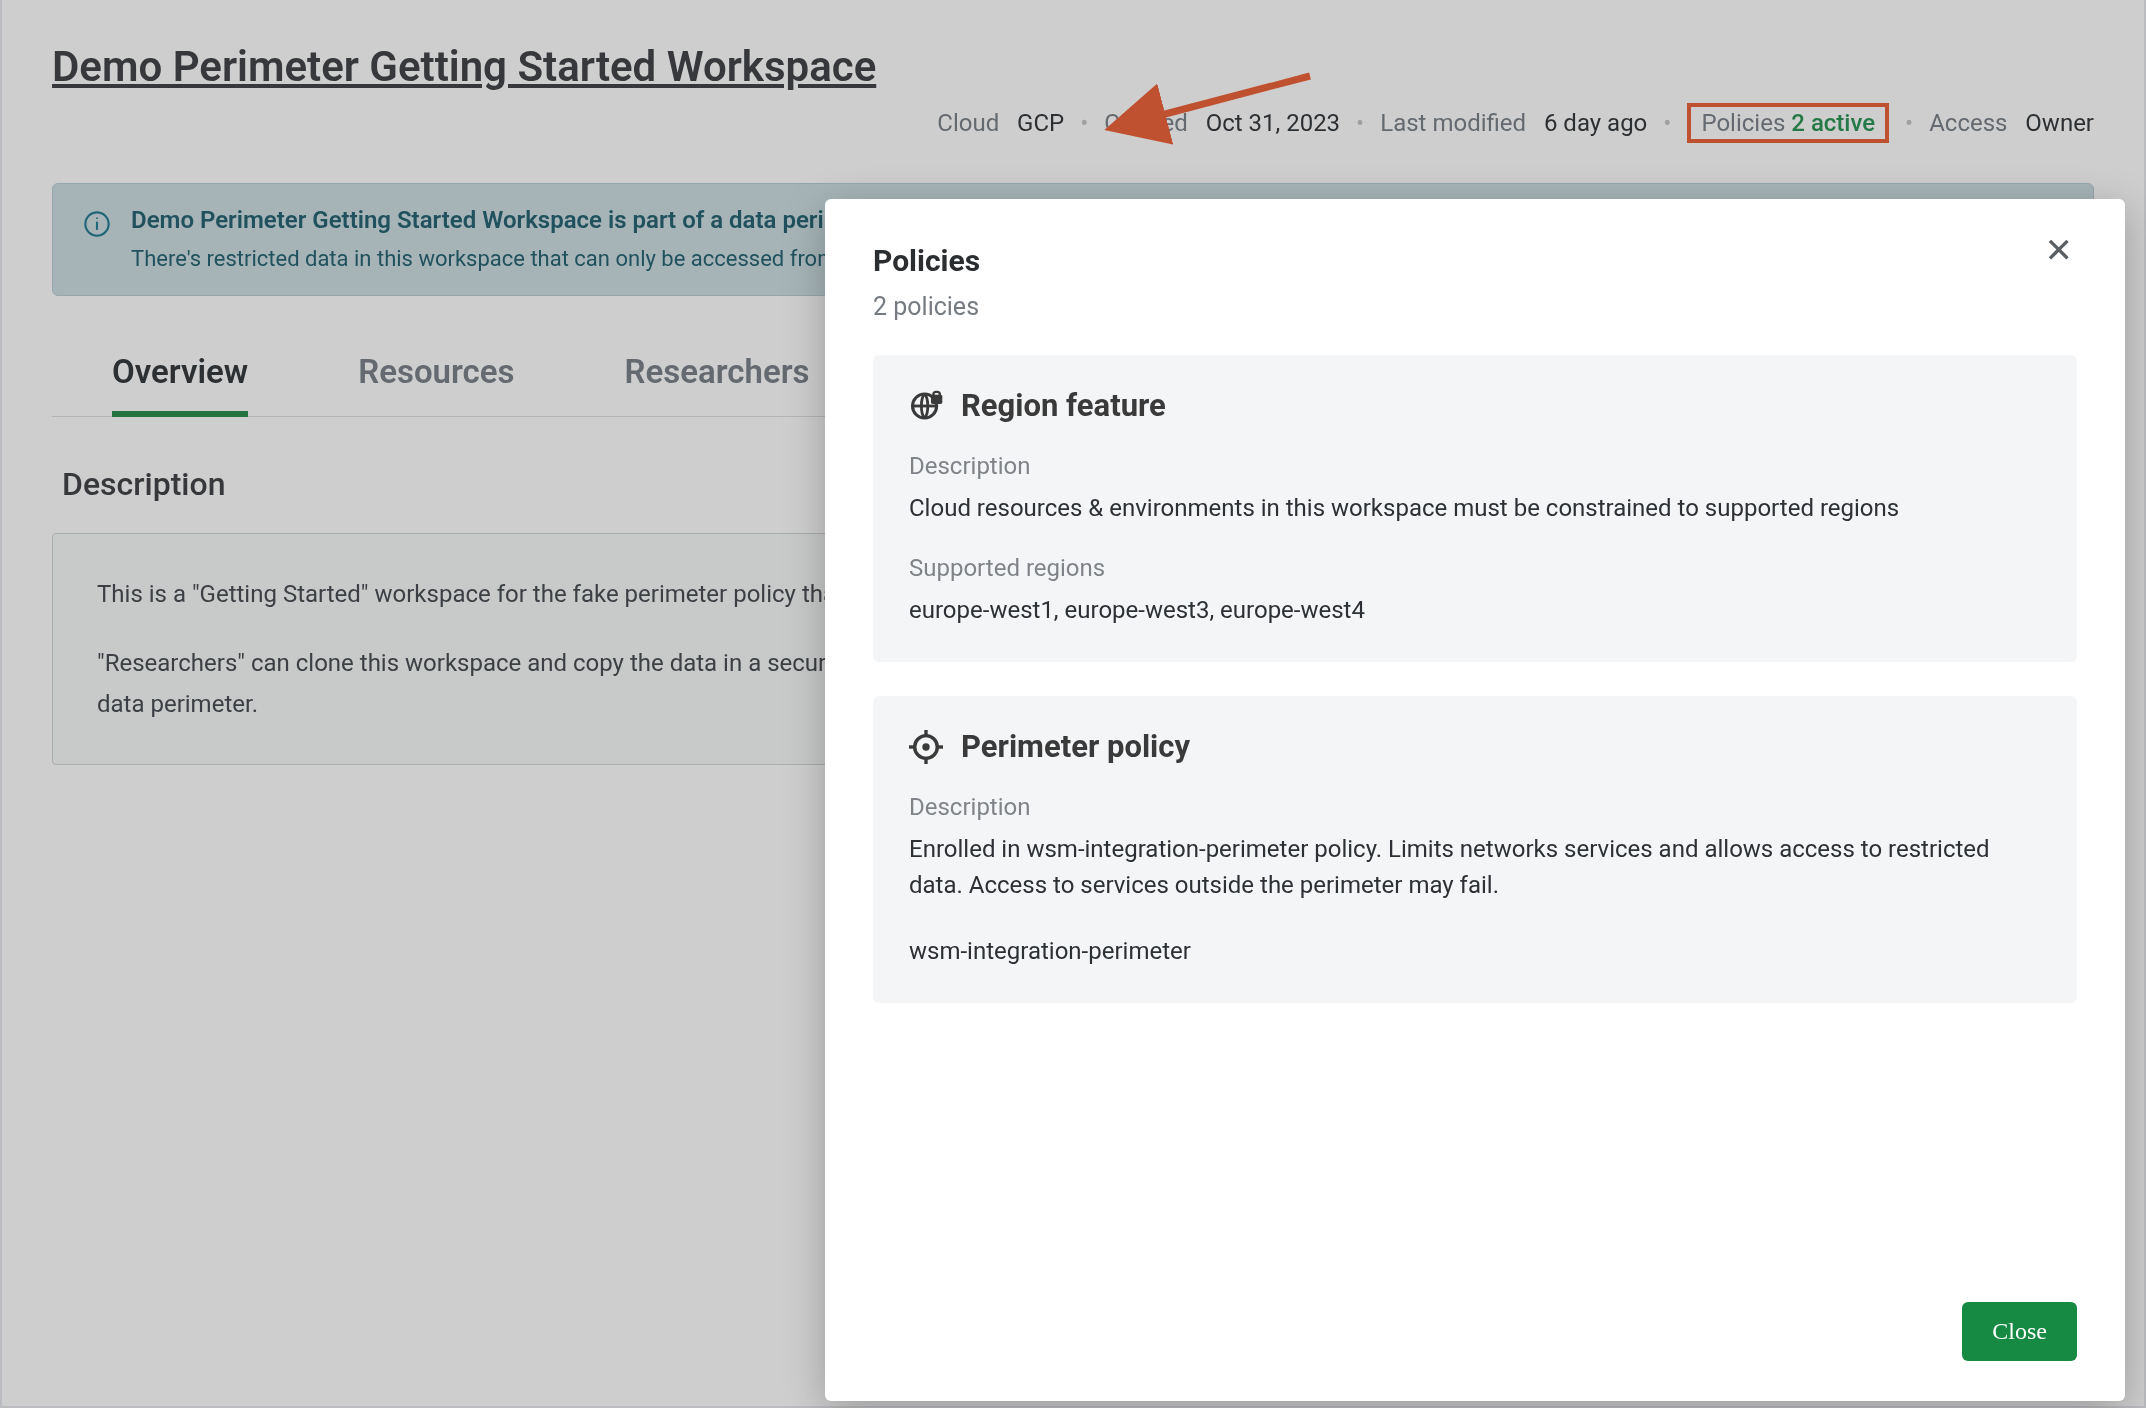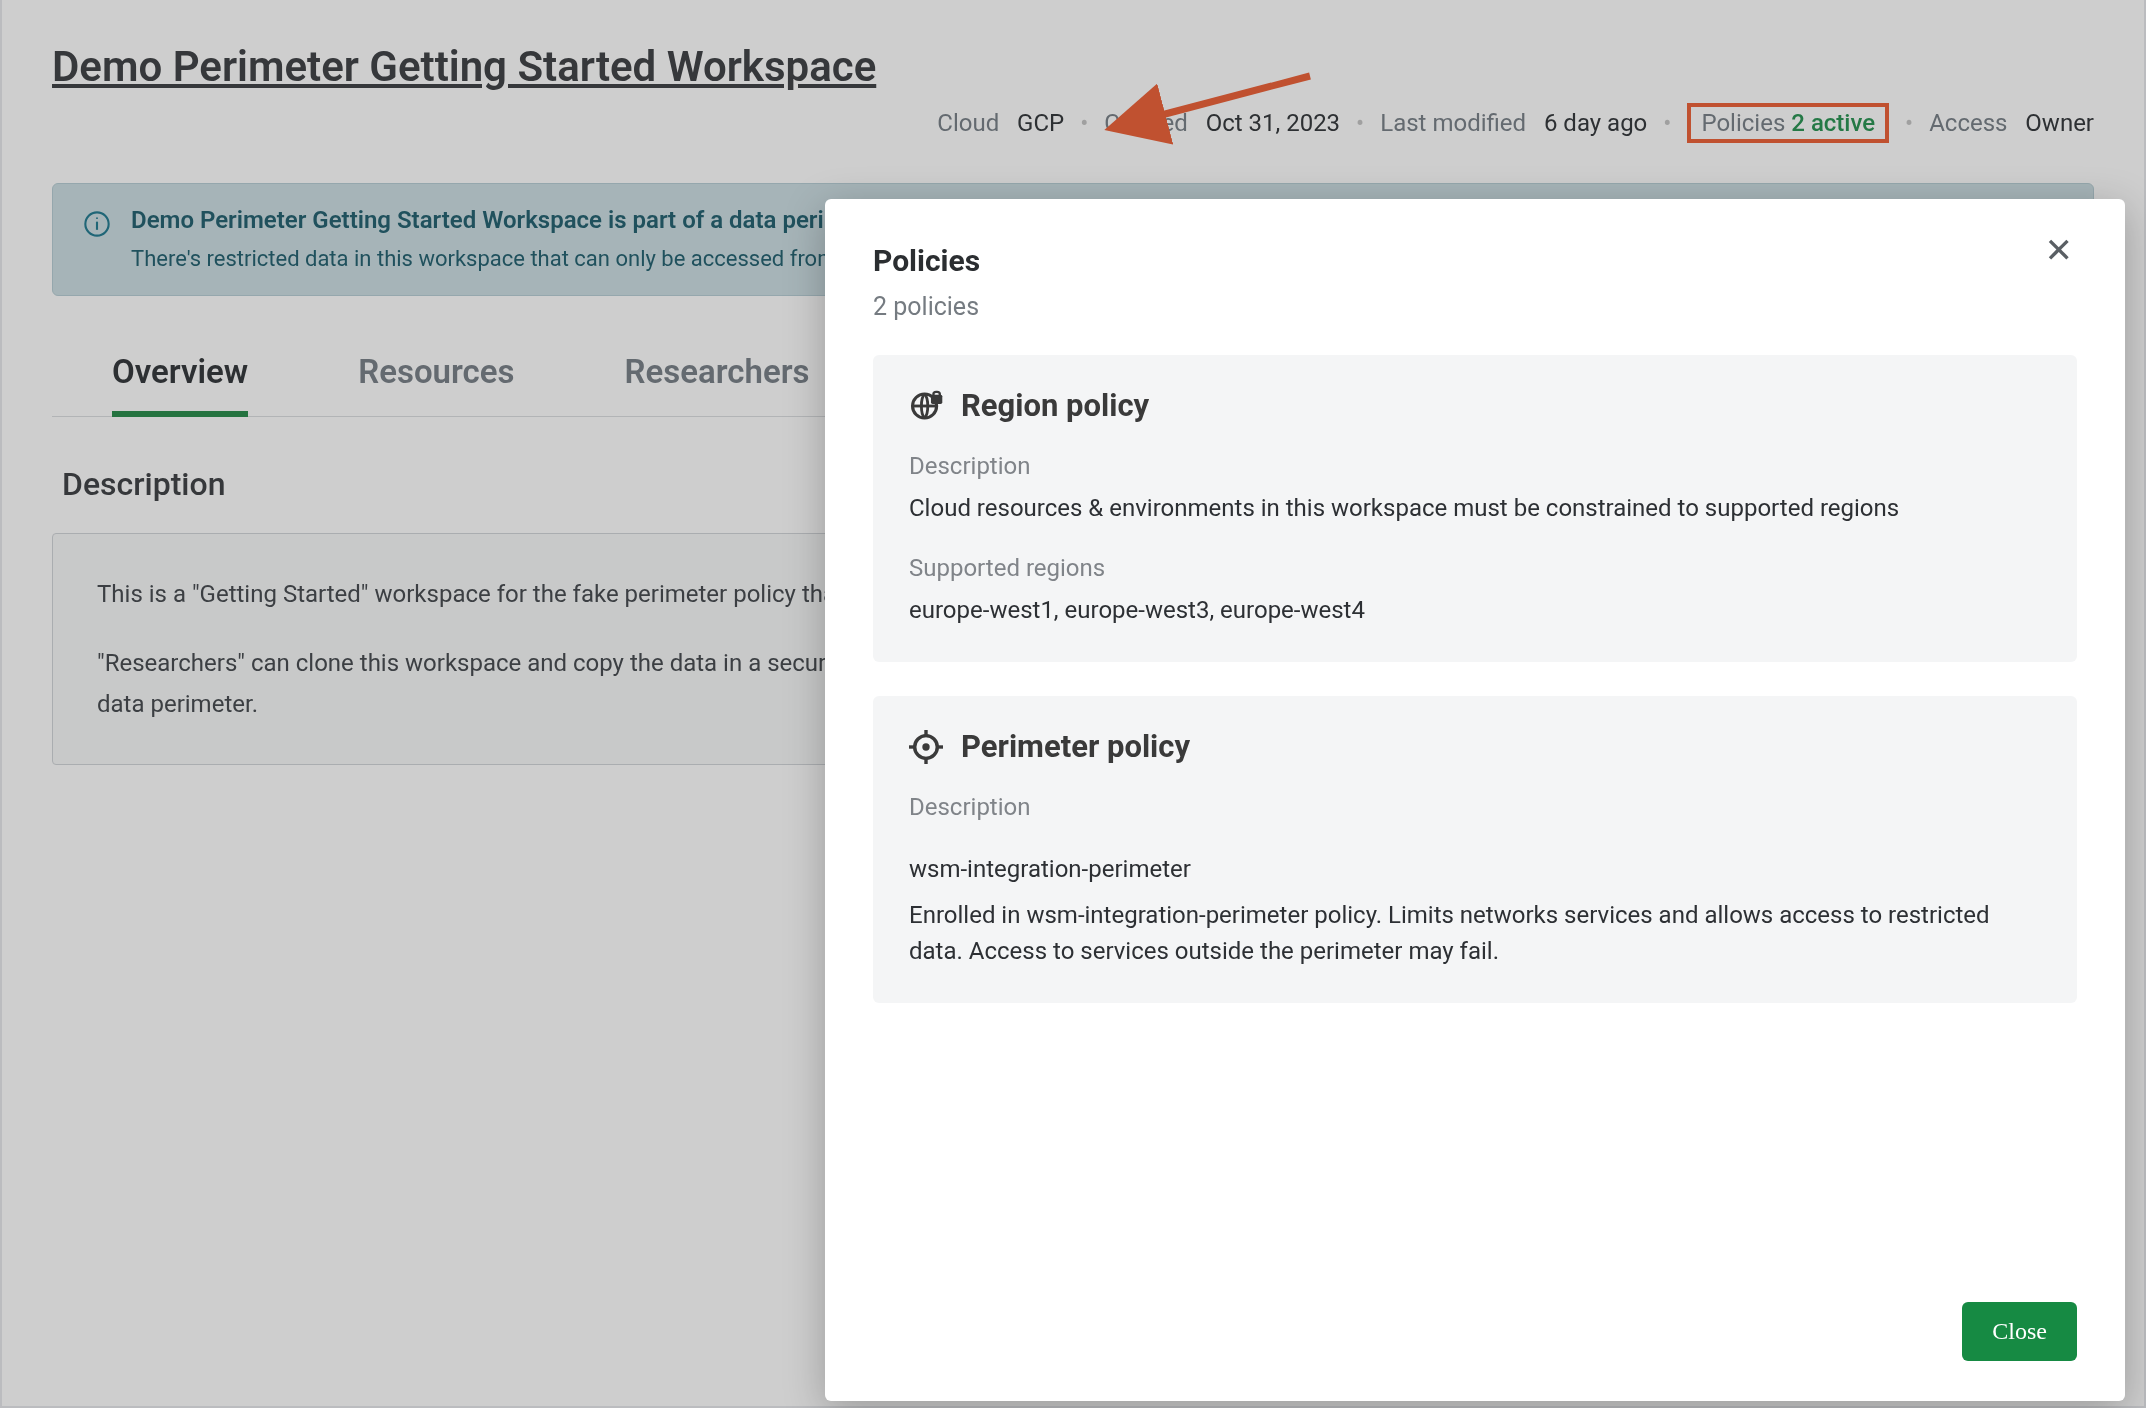--- a/index.html
+++ b/index.html
@@ -260,21 +260,21 @@
       <span class="p-icon">
         <svg viewBox="0 0 24 24" width="34" height="34" fill="#3a3a3a">
           <circle cx="11" cy="12" r="8.5" fill="none" stroke="#3a3a3a" stroke-width="2.2"></circle>
           <path d="M2.5 12h17" stroke="#3a3a3a" stroke-width="2" fill="none"></path>
           <path d="M11 3.5c3 3 3 14 0 17" stroke="#3a3a3a" stroke-width="2" fill="none"></path>
           <path d="M11 3.5c-3 3-3 14 0 17" stroke="#3a3a3a" stroke-width="2" fill="none"></path>
           <rect x="15.5" y="4" width="8" height="6.5" rx="1.2" fill="#3a3a3a"></rect>
           <rect x="17.2" y="2" width="4.6" height="3.5" rx="2" fill="none" stroke="#3a3a3a" stroke-width="1.6"></rect>
         </svg>
       </span>
-      <div class="policy-title">Region policy</div>
+      <div class="policy-title">Region feature</div>
     </div>
     <div class="policy-field-label">Description</div>
     <div class="policy-field-value">Cloud resources &amp; environments in this workspace must be constrained to supported regions</div>
     <div class="policy-field-label">Supported regions</div>
     <div class="policy-field-value">europe-west1, europe-west3, europe-west4</div>
   </div>
 
   <div class="policy-card">
     <div class="policy-title-row">
       <span class="p-icon">
@@ -283,20 +283,20 @@
           <circle cx="12" cy="12" r="2.6" fill="#3a3a3a" stroke="none"></circle>
           <line x1="12" y1="0" x2="12" y2="5"></line>
           <line x1="12" y1="19" x2="12" y2="24"></line>
           <line x1="0" y1="12" x2="5" y2="12"></line>
           <line x1="19" y1="12" x2="24" y2="12"></line>
         </svg>
       </span>
       <div class="policy-title">Perimeter policy</div>
     </div>
     <div class="policy-field-label">Description</div>
+    <div class="policy-field-value">Enrolled in wsm-integration-perimeter policy. Limits networks services and allows access to restricted data. Access to services outside the perimeter may fail.</div>
     <div class="policy-field-value" style="margin-top:30px;">wsm-integration-perimeter</div>
-    <div class="policy-field-value">Enrolled in wsm-integration-perimeter policy. Limits networks services and allows access to restricted data. Access to services outside the perimeter may fail.</div>
   </div>
 
   <div class="modal-footer">
     <button class="close-btn">Close</button>
   </div>
 </div>
 
 </body></html>

